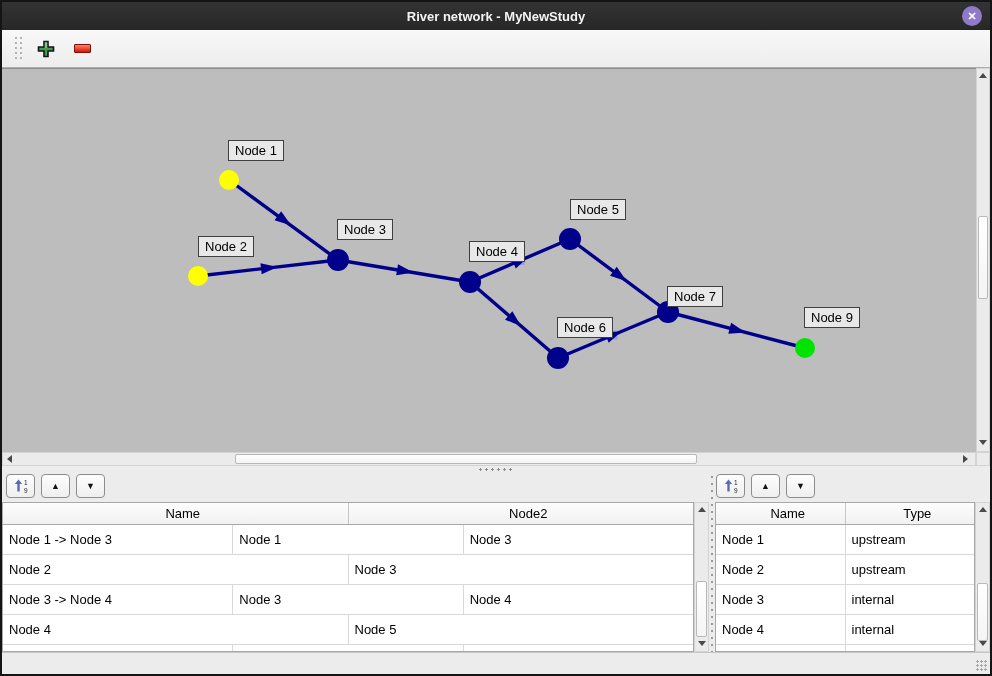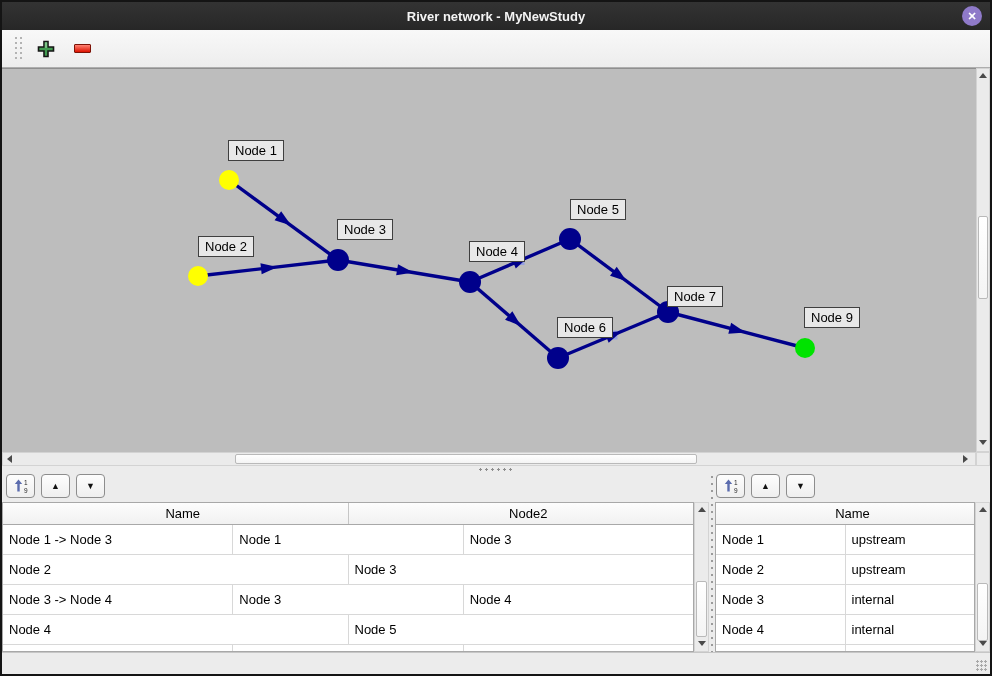--- a/index.html
+++ b/index.html
@@ -251,20 +251,21 @@
     <div class="sb-btn" style="left:3px;top:138px;">
         <div class="tri-down"></div>
       </div>
   </div>
 
   <div class="vsplitter"></div>
 
   <div class="table-area right">
     <div class="t-head" id="rtable-head">
         <div class="th">Name</div>
+        <div class="th">Type</div>
       </div>
     <div id="rtable-body">
         <div class="t-row">
           <div class="td">Node 1</div>
           <div class="td">upstream</div>
         </div>
         <div class="t-row">
           <div class="td">Node 2</div>
           <div class="td">upstream</div>
         </div>

